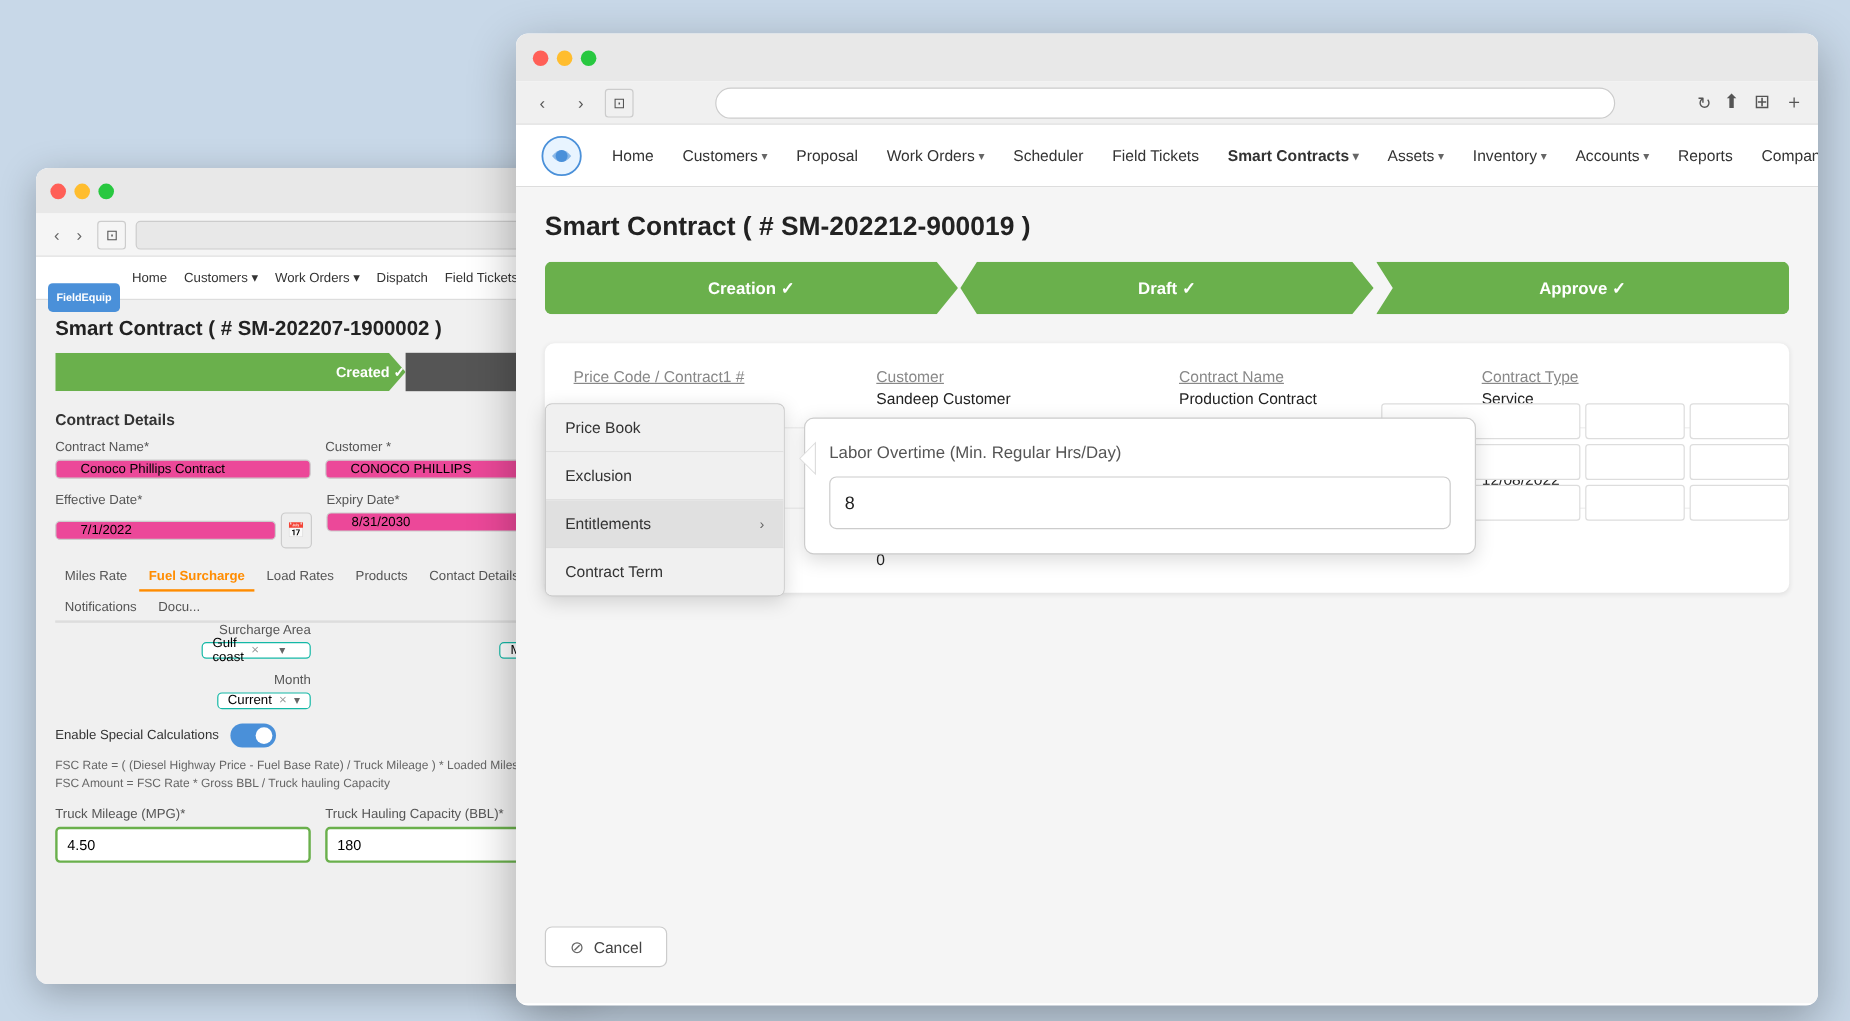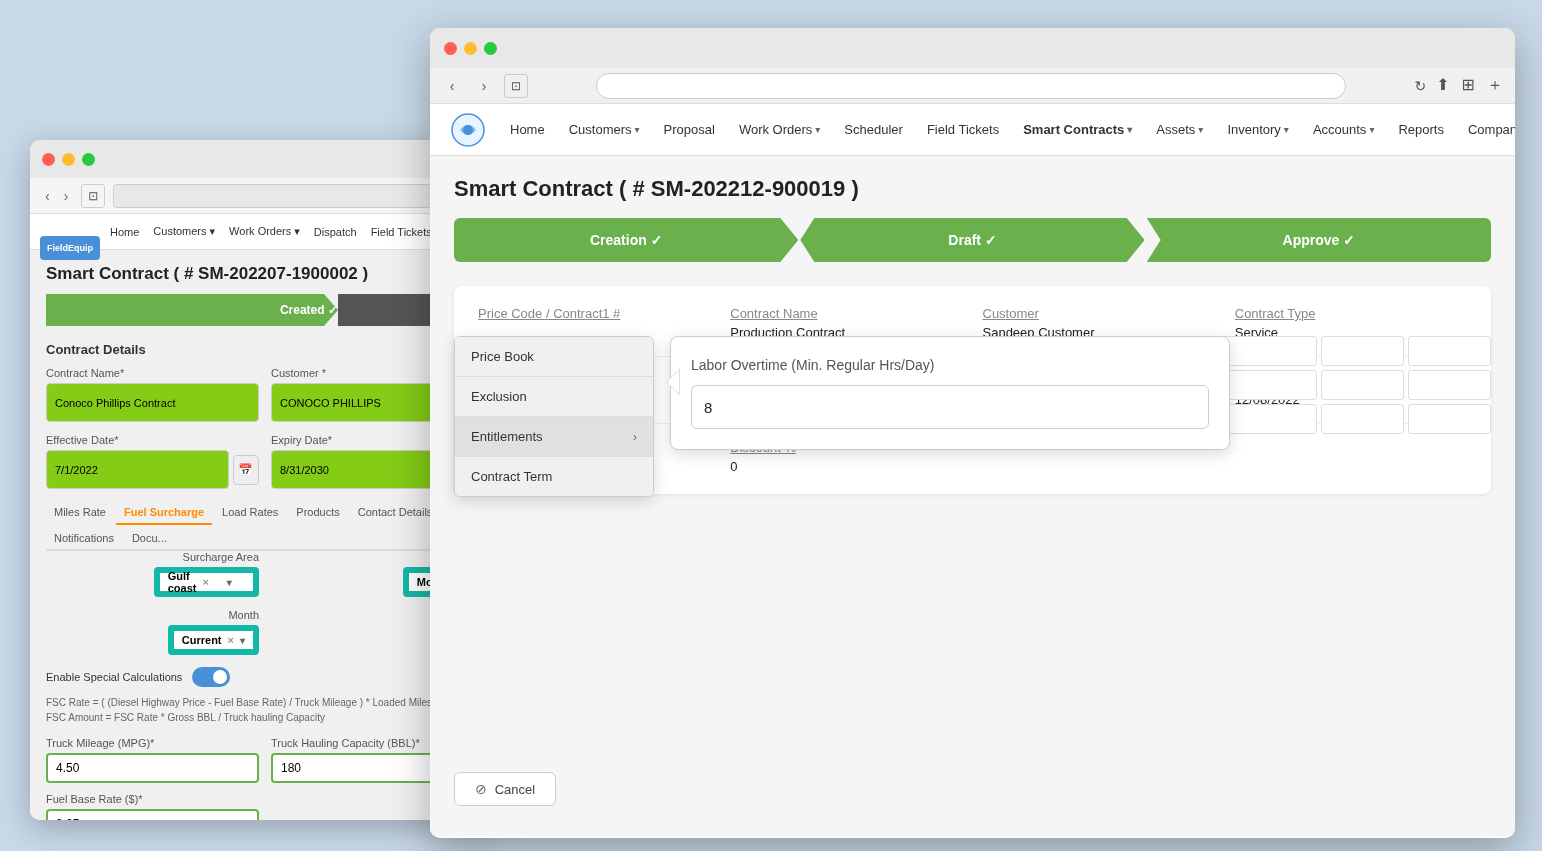--- a/index.html
+++ b/index.html
@@ -130,26 +130,26 @@
     .back-section-title {
       font-size: 13px;
       font-weight: 600;
       color: #333;
       margin-bottom: 10px;
     }
     .back-form-row { display: flex; gap: 12px; margin-bottom: 12px; }
     .back-form-group { display: flex; flex-direction: column; gap: 4px; flex: 1; }
     .back-form-group label { font-size: 11px; color: #555; }
     .back-form-group input, .back-form-group select {
-      height: 39px;
+      height: 16px;
       border: 1px solid #ccc;
       border-radius: 4px;
-      padding: 0 8px;
+      padding: 0 20px;
       font-size: 11px;
-      background: #84cc16;
+      background: #ec4899;
     }
     .back-form-group .date-input { display: flex; gap: 4px; align-items: center; }
     .back-form-group .date-input input { flex: 1; }
     .back-form-group .cal-btn {
       width: 26px;
       height: 30px;
       border: 1px solid #ccc;
       background: #eee;
       border-radius: 4px;
       cursor: pointer;
@@ -175,27 +175,26 @@
       white-space: nowrap;
     }
     .back-tab.active { color: #ff8c00; border-bottom: 2px solid #ff8c00; font-weight: 600; }
 
     .back-form-select-row { display: flex; gap: 12px; margin-bottom: 12px; align-items: flex-end; }
     .back-select-group { display: flex; flex-direction: column; gap: 4px; flex: 1; align-items: flex-end; }
     .back-select-group label { font-size: 11px; color: #555; }
     .back-select-wrapper {
       display: flex;
       align-items: center;
-      border: 6px solid #14b8a6;
+      border: 1px solid #14b8a6;
       border-radius: 4px;
       background: white;
-      height: 30px;
+      height: 14px;
       padding: 0 8px;
       gap: 6px;
-      font-weight: bold;
     }
     .back-select-wrapper span { font-size: 11px; flex: 1; }
     .back-select-wrapper .x-btn { font-size: 11px; color: #999; cursor: pointer; }
     .back-select-wrapper .arr { font-size: 10px; color: #666; }
 
     .toggle-row {
       display: flex;
       align-items: center;
       gap: 10px;
       margin-bottom: 8px;
@@ -424,21 +423,21 @@
       display: flex;
       align-items: center;
       justify-content: space-between;
     }
     .dropdown-item .arrow-right { color: #666; font-size: 12px; }
 
     
     .labor-panel {
       position: absolute;
       left: 240px;
-      top: 180px;
+      top: 192px;
       background: white;
       border: 1px solid #ccc;
       border-radius: 8px;
       box-shadow: 0 4px 16px rgba(0,0,0,0.15);
       padding: 20px;
       width: 560px;
       z-index: 10;
     }
     .labor-title {
       font-size: 14px;
@@ -657,27 +656,20 @@
       <div class="back-small-group">
         <label>Truck Mileage (MPG)*</label>
         <input type="text" value="4.50" style="">
       </div>
       <div class="back-small-group">
         <label>Truck Hauling Capacity (BBL)*</label>
         <input type="text" value="180" style="">
       </div>
     </div>
 
-    <div style="display:flex;gap:12px;margin-bottom:10px;">
-      <div class="back-small-group">
-        <label>Fuel Base Rate ($)*</label>
-        <input type="text" value="3.25" style="">
-      </div>
-      <div style="flex:1"></div>
-    </div>
 
   </div>
 </div>
 
 <div class="window-front">
   <div class="title-bar">
     <div class="dot dot-red"></div>
     <div class="dot dot-yellow"></div>
     <div class="dot dot-green"></div>
   </div>
@@ -763,26 +755,26 @@
       </div>
     </div>
 
     <div class="contract-info-panel">
       <div class="contract-info-grid">
         <div class="info-cell">
           <span class="info-label">Price Code / Contract1 #</span>
           <span class="info-value"></span>
         </div>
         <div class="info-cell">
+          <span class="info-label">Customer</span>
+          <span class="info-value">Sandeep Customer</span>
+        </div>
+        <div class="info-cell">
           <span class="info-label">Contract Name</span>
           <span class="info-value">Production Contract</span>
-        </div>
-        <div class="info-cell">
-          <span class="info-label">Customer</span>
-          <span class="info-value">Sandeep Customer</span>
         </div>
         <div class="info-cell">
           <span class="info-label">Contract Type</span>
           <span class="info-value">Service</span>
         </div>
       </div>
       <hr class="info-divider">
       <div class="contract-info-grid">
         <div class="info-cell">
           <span class="info-label">Contract Term Name</span>

